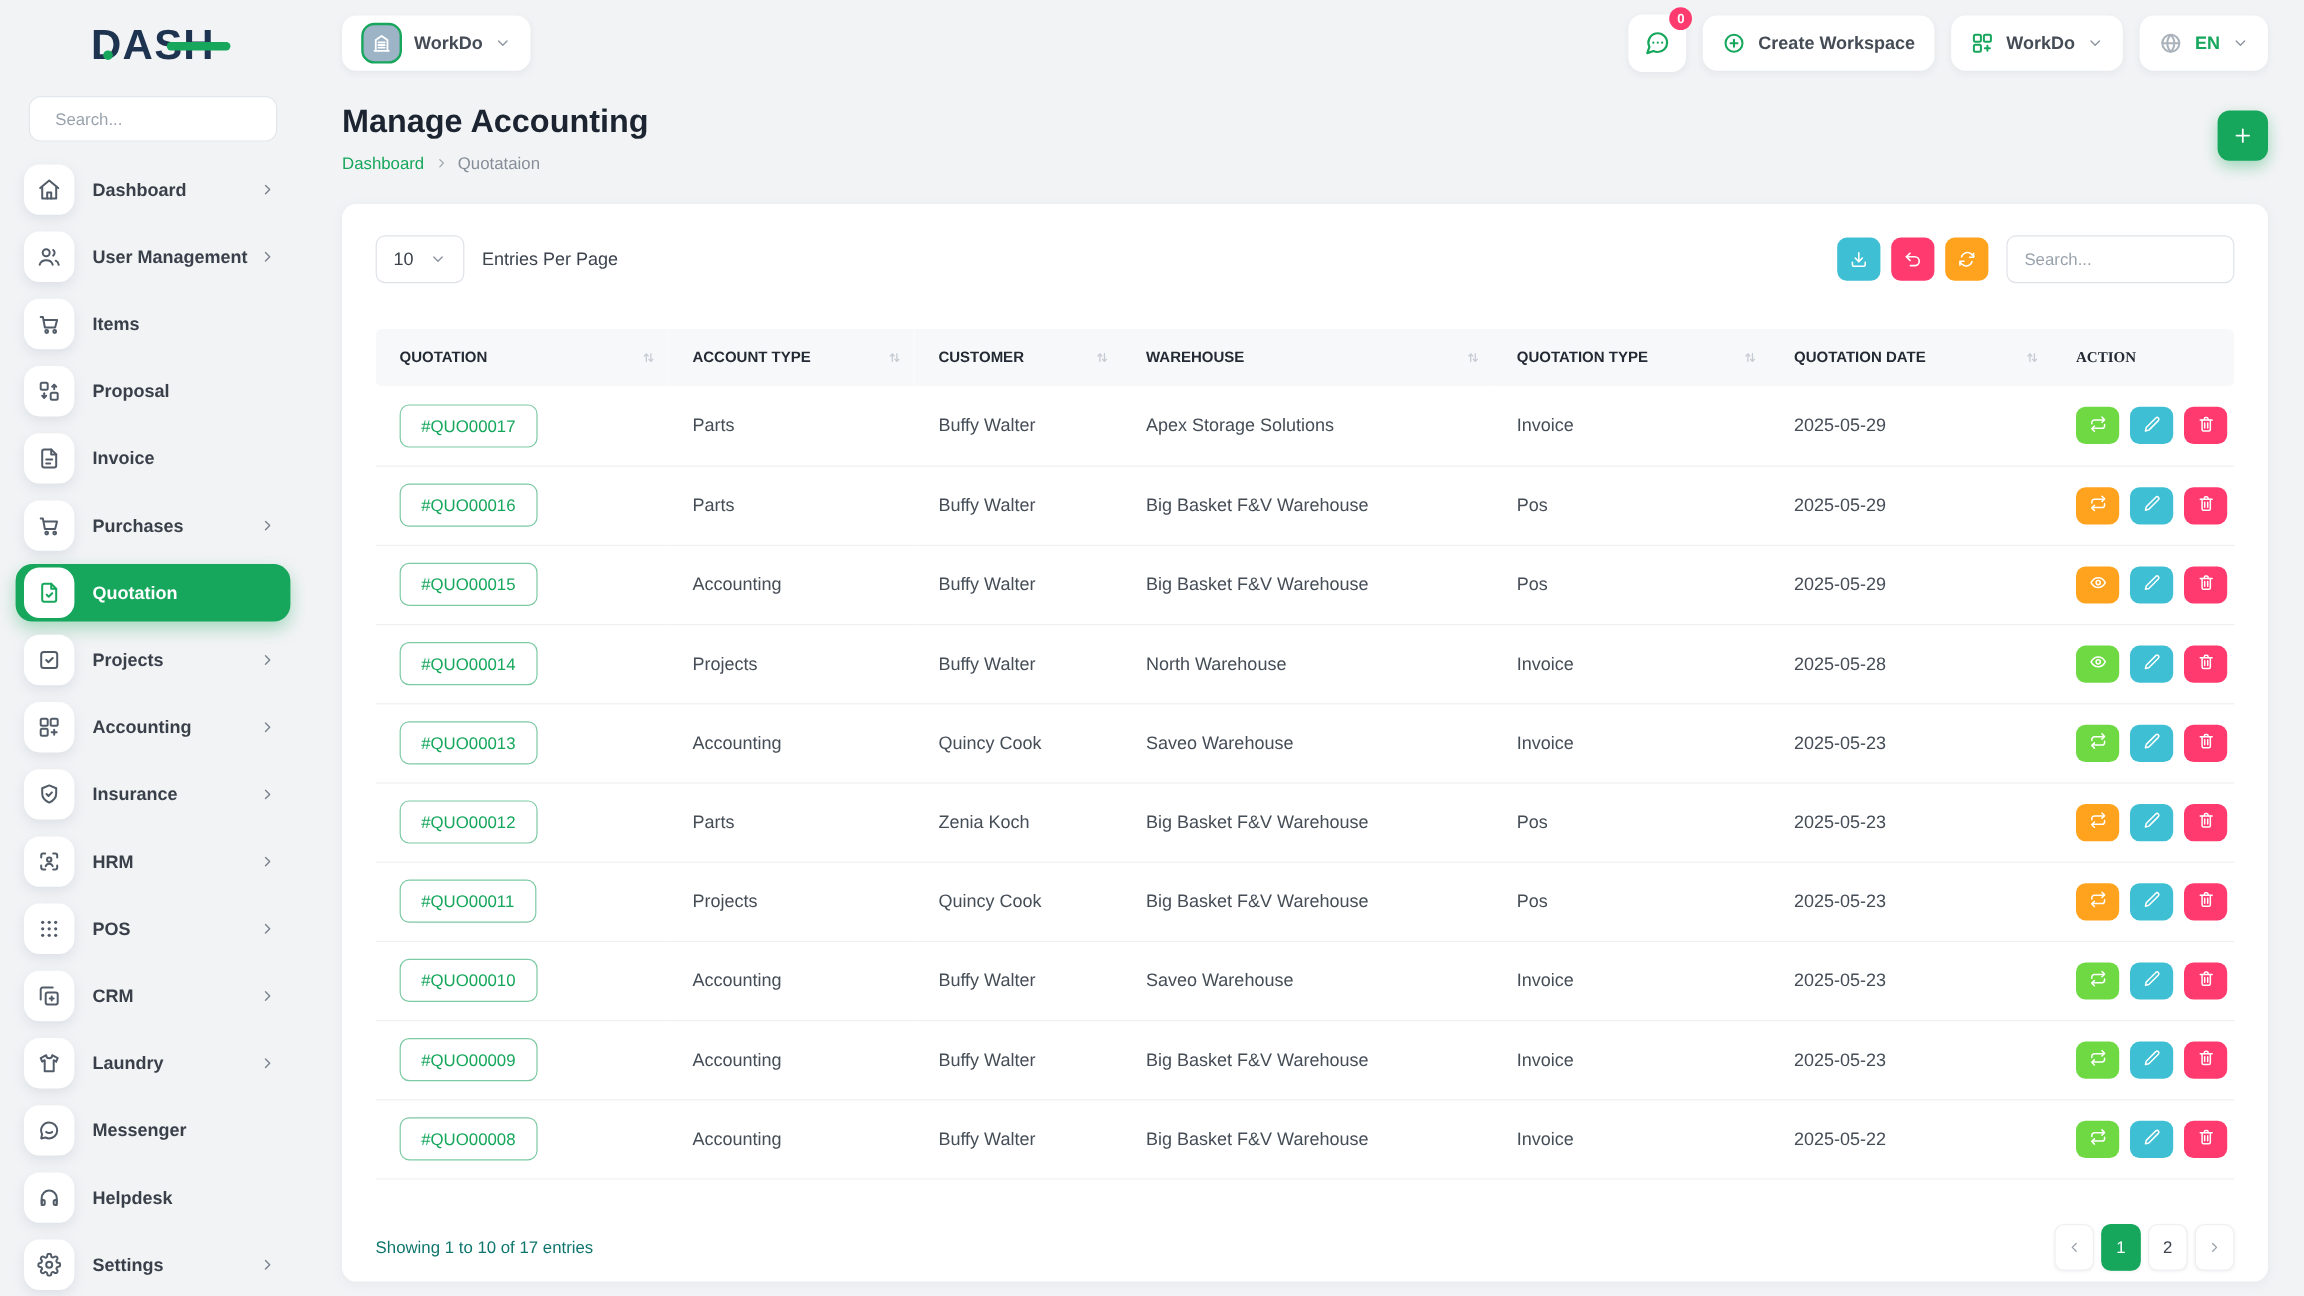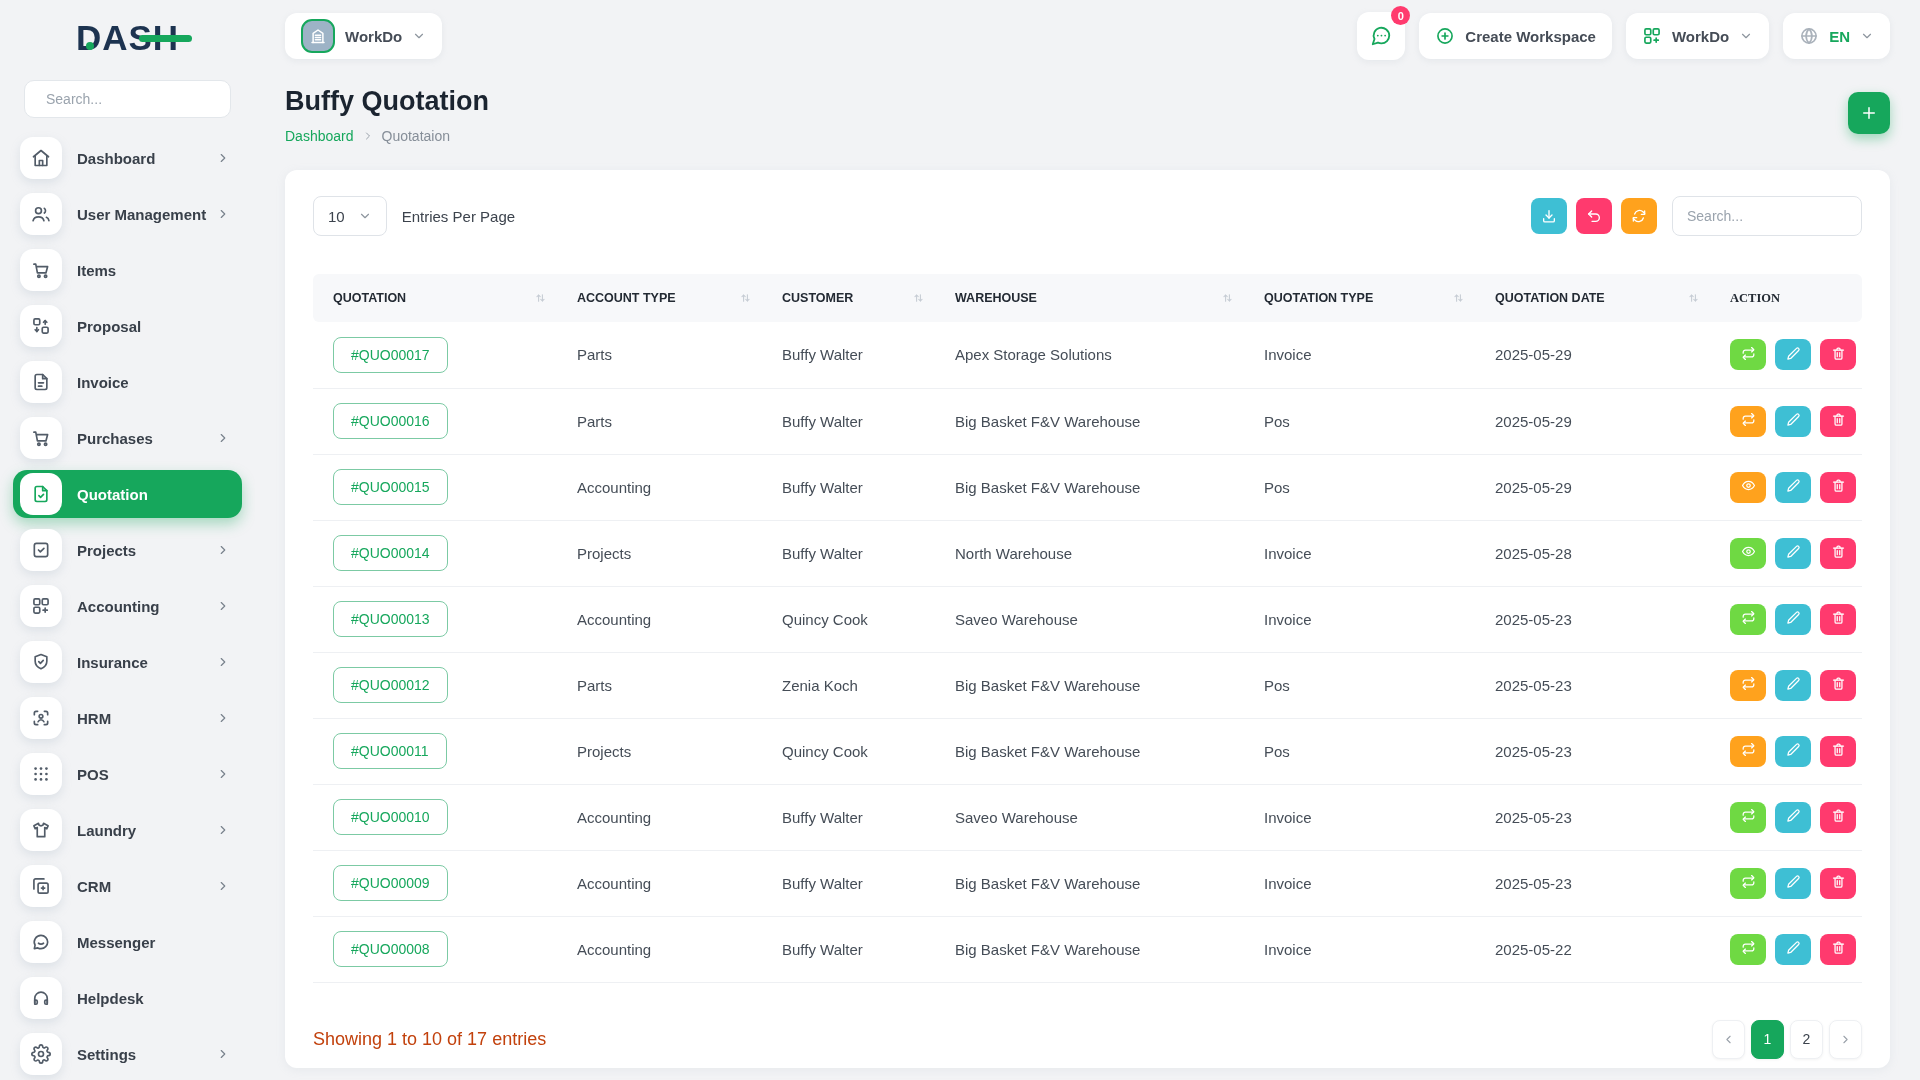--- a/index.html
+++ b/index.html
@@ -93,21 +93,21 @@
   tbody td { height:66px; border-bottom:1px solid #eef0f3; font-size:15px; color:#454d57; padding:0 8px 0 20px;
     white-space:nowrap; overflow:hidden; text-overflow:ellipsis; }
   .q-pill { display:inline-block; border:1px solid #7ccaa4; color:#16A75C; background:#fff; cursor:pointer;
     border-radius:8px; padding:9px 17px; font-size:14px; }
   .row-actions { display:flex; gap:9px; }
   .act-btn { width:36px; height:31px; border:none; cursor:pointer; border-radius:8px; color:#fff; flex:none;
     display:flex; align-items:center; justify-content:center; }
   .act-btn svg { width:15px; height:15px; }
 
   .tfooter { display:flex; align-items:center; justify-content:space-between; margin-top:25px; }
-  .showing { font-size:18px; color:#c2410c; }
+  .showing { font-size:14px; color:#0f766e; }
   .pager { display:flex; gap:6px; }
   .page-btn { min-width:33px; height:39px; padding:0 8px; background:#fff; border:1px solid #eef0f3; cursor:pointer;
     border-radius:8px; font:inherit; font-size:14px; color:#3c434d; display:flex; align-items:center; justify-content:center;
     box-shadow:0 1px 3px rgba(0,0,0,.05); }
   .page-btn .chev-ic { display:flex; color:#9aa1aa; }
   .page-btn .chev-ic svg { width:13px; height:13px; }
   .page-btn.active { background:#16A75C; border-color:#16A75C; color:#fff; }
 
   [data-icon] { display:inline-flex; }
   button { font-family:inherit; }
@@ -332,42 +332,42 @@
     <span class="mi-chevron">
             <svg viewBox="0 0 24 24" fill="none" stroke="currentColor" stroke-width="2" stroke-linecap="round" stroke-linejoin="round">
               <path d="m9 6 6 6-6 6"></path>
             </svg>
           </span>
   </div>
         <div class="menu-item">
     <span class="mi-tile">
             <span class="mi-icon">
               <svg viewBox="0 0 24 24" fill="none" stroke="currentColor" stroke-width="2" stroke-linecap="round" stroke-linejoin="round">
-                <path d="m9 4-5.5 3L5 10.5 7.5 9v11h9V9l2.5 1.5L20.5 7 15 4a3 3 0 0 1-6 0z"></path>
-              </svg>
-            </span>
-          </span>
-    <span class="mi-label">Laundry</span>
-    <span class="mi-chevron">
-            <svg viewBox="0 0 24 24" fill="none" stroke="currentColor" stroke-width="2" stroke-linecap="round" stroke-linejoin="round">
-              <path d="m9 6 6 6-6 6"></path>
-            </svg>
-          </span>
-  </div>
-        <div class="menu-item">
-    <span class="mi-tile">
-            <span class="mi-icon">
-              <svg viewBox="0 0 24 24" fill="none" stroke="currentColor" stroke-width="2" stroke-linecap="round" stroke-linejoin="round">
                 <rect x="8.5" y="8.5" width="12" height="12" rx="2"></rect>
                 <path d="M15.5 3.5H5.5a2 2 0 0 0-2 2v10"></path>
                 <path d="M12.5 14.5h4M14.5 12.5v4"></path>
               </svg>
             </span>
           </span>
     <span class="mi-label">CRM</span>
+    <span class="mi-chevron">
+            <svg viewBox="0 0 24 24" fill="none" stroke="currentColor" stroke-width="2" stroke-linecap="round" stroke-linejoin="round">
+              <path d="m9 6 6 6-6 6"></path>
+            </svg>
+          </span>
+  </div>
+        <div class="menu-item">
+    <span class="mi-tile">
+            <span class="mi-icon">
+              <svg viewBox="0 0 24 24" fill="none" stroke="currentColor" stroke-width="2" stroke-linecap="round" stroke-linejoin="round">
+                <path d="m9 4-5.5 3L5 10.5 7.5 9v11h9V9l2.5 1.5L20.5 7 15 4a3 3 0 0 1-6 0z"></path>
+              </svg>
+            </span>
+          </span>
+    <span class="mi-label">Laundry</span>
     <span class="mi-chevron">
             <svg viewBox="0 0 24 24" fill="none" stroke="currentColor" stroke-width="2" stroke-linecap="round" stroke-linejoin="round">
               <path d="m9 6 6 6-6 6"></path>
             </svg>
           </span>
   </div>
         <div class="menu-item">
     <span class="mi-tile">
             <span class="mi-icon">
               <svg viewBox="0 0 24 24" fill="none" stroke="currentColor" stroke-width="2" stroke-linecap="round" stroke-linejoin="round">
@@ -480,21 +480,21 @@
           <span class="chev" data-icon="chevron-down-icon">
               <svg viewBox="0 0 24 24" fill="none" stroke="currentColor" stroke-width="2" stroke-linecap="round" stroke-linejoin="round">
                 <path d="m6 9 6 6 6-6"></path>
               </svg>
             </span>
         </button>
       </div>
     </header>
 
     <section class="pagehead">
-      <h1 class="page-title">Buffy Quotation</h1>
+      <h1 class="page-title">Manage Accounting</h1>
       <div class="crumbs">
         <a class="crumb-link">Dashboard</a>
         <span class="crumb-sep" data-icon="chevron-right-icon">
             <svg viewBox="0 0 24 24" fill="none" stroke="currentColor" stroke-width="2" stroke-linecap="round" stroke-linejoin="round">
               <path d="m9 6 6 6-6 6"></path>
             </svg>
           </span>
         <span class="crumb-current">Quotataion</span>
       </div>
       <button class="add-btn">

